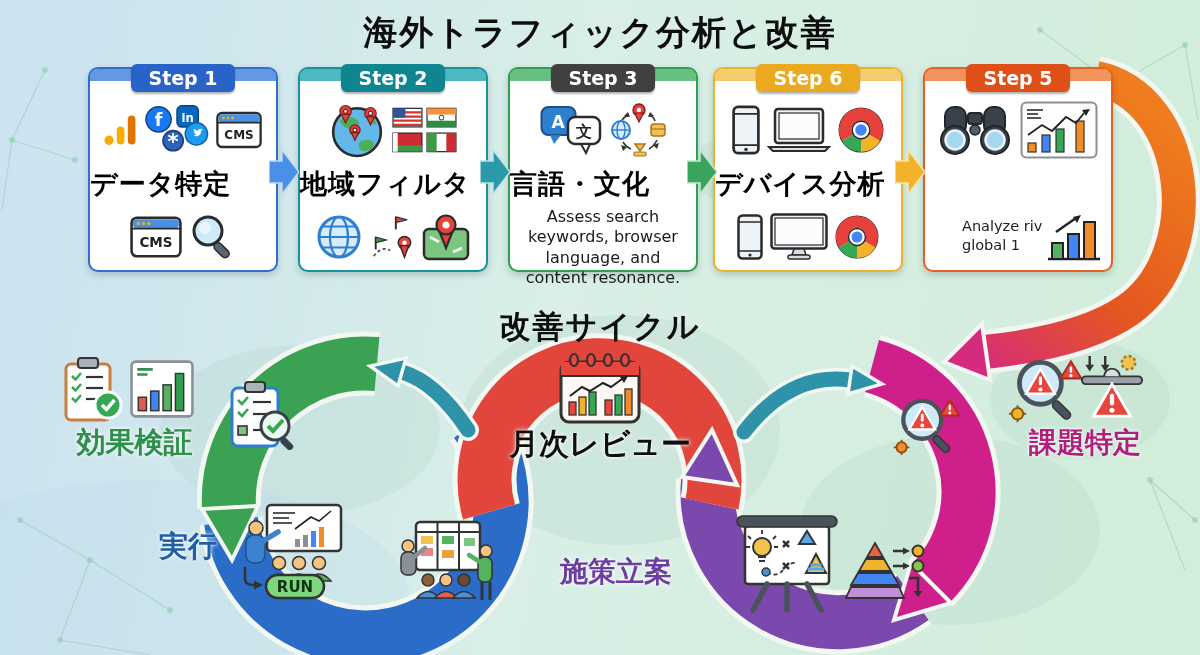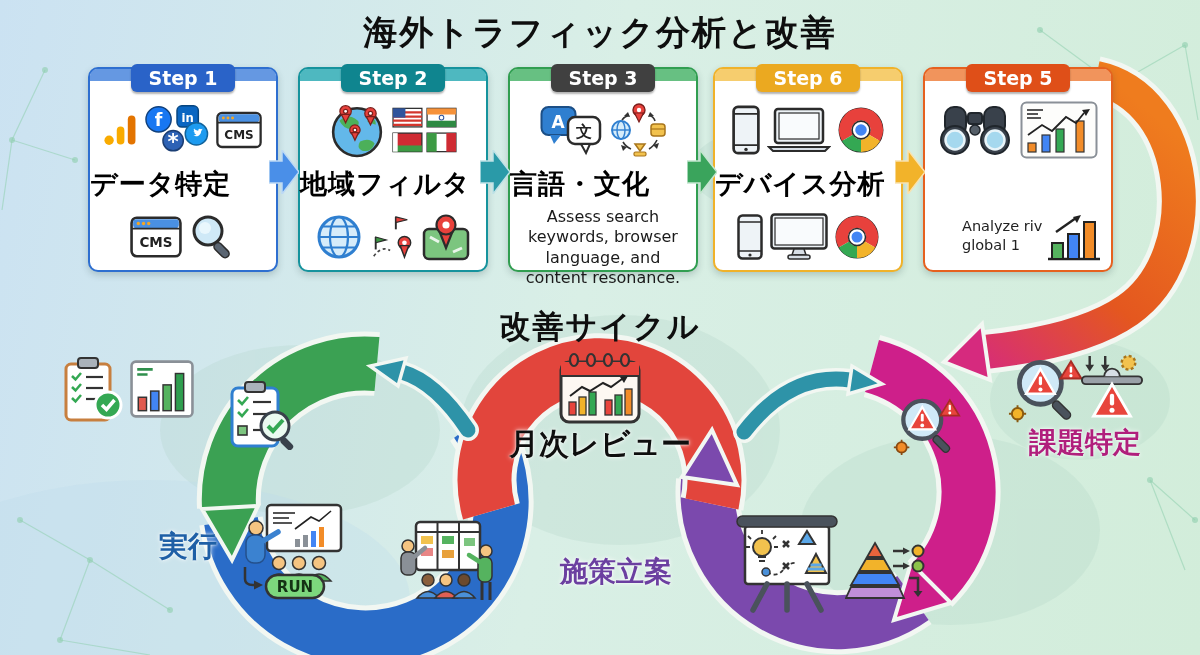--- a/index.html
+++ b/index.html
@@ -373,20 +373,21 @@
     </g>
     <polygon points="406,358 398,386 370,366" fill="#2e93a8" stroke="#f2f7f2" stroke-width="3.5"></polygon>
     <polygon points="848,394 852,366 882,384" fill="#2e93a8" stroke="#f2f7f2" stroke-width="3.5"></polygon>
   </svg>
 
   <div class="cycle-title">改善サイクル</div>
   <div class="cyc-label" style="top:424px;left:470px;width:260px;font-size:30px;color:#0e0e0e">月次レビュー</div>
   <div class="cyc-label" style="top:424px;left:1000px;width:170px;font-size:28px;color:#b01f7c">課題特定</div>
   <div class="cyc-label" style="top:553px;left:536px;width:160px;font-size:28px;color:#6b3fa0">施策立案</div>
   <div class="cyc-label" style="top:527px;left:128px;width:120px;font-size:29px;color:#1e5fa6">実行</div>
+  <div class="cyc-label" style="top:423px;left:52px;width:165px;font-size:29px;color:#2f8f4c">効果検証</div>
 
   <div class="abs" style="left:558px;top:352px">
     <svg width="84" height="74" viewBox="0 0 84 74">
       <rect x="3" y="10" width="78" height="60" rx="8" fill="#fdf8f2" stroke="#333" stroke-width="3"></rect>
       <path d="M3 10 h78 v14 h-78z" fill="#e8453c"></path>
       <path d="M3 24 h78" stroke="#333" stroke-width="2"></path>
       <g fill="#e8453c" stroke="#333" stroke-width="2.2">
         <ellipse cx="16" cy="8" rx="4" ry="6"></ellipse>
           <ellipse cx="33" cy="8" rx="4" ry="6"></ellipse>
         <ellipse cx="50" cy="8" rx="4" ry="6"></ellipse>

